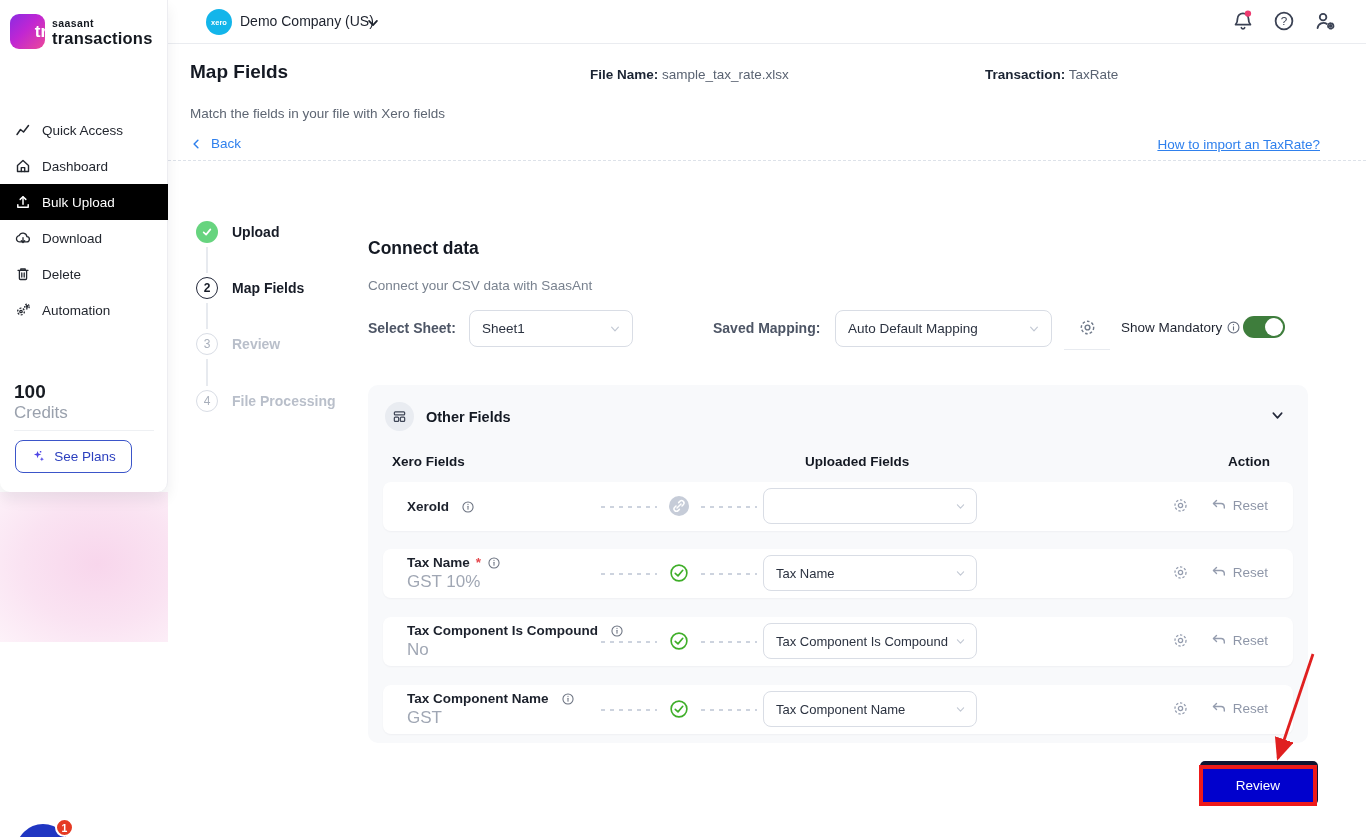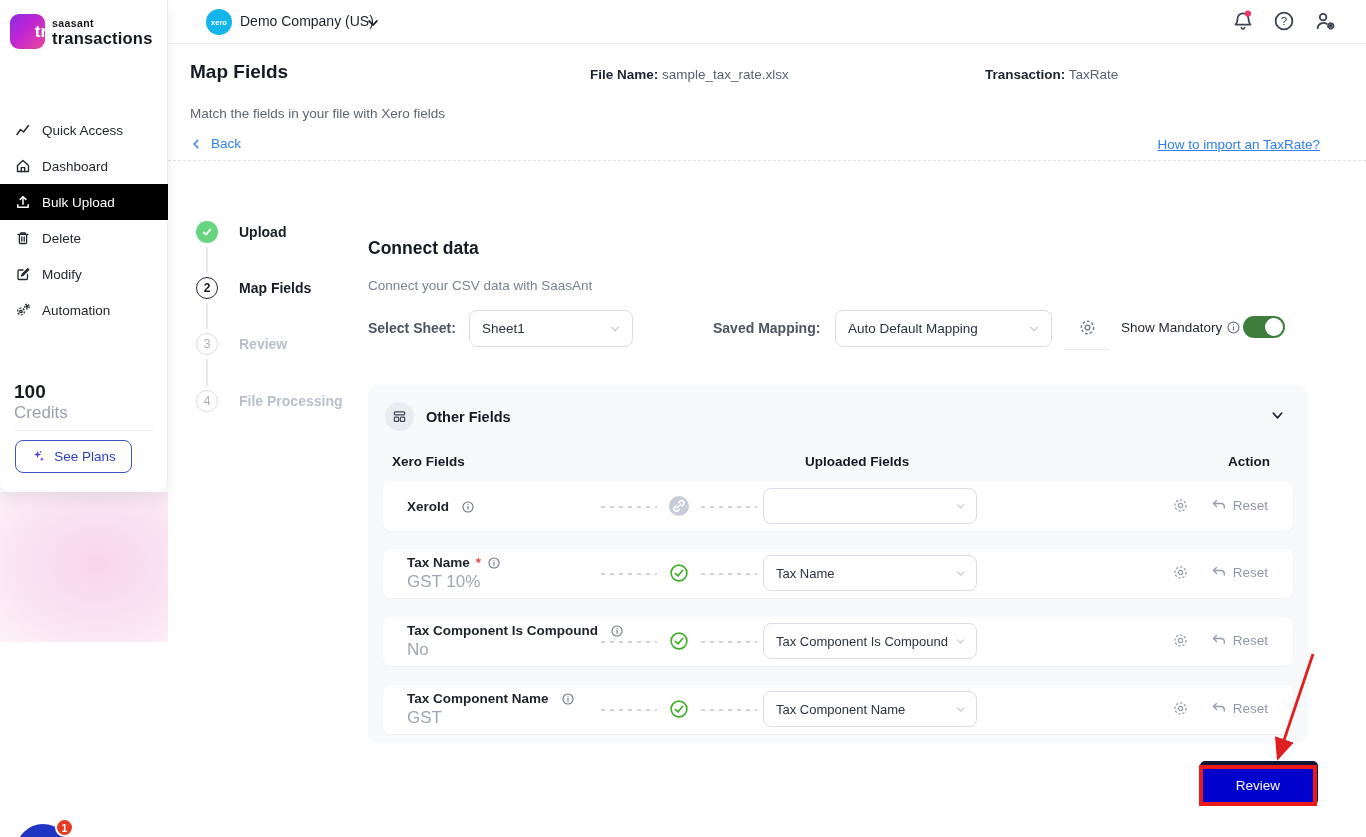--- a/index.html
+++ b/index.html
@@ -44,21 +44,21 @@
   .page-header { position:absolute; left:168px; right:0; top:44px; height:117px; background:#fff; border-bottom:1px dashed #dde2e9; }
   .page-title { position:absolute; left:22px; top:17px; font-size:19px; font-weight:bold; color:#141923; }
   .file-meta { position:absolute; left:422px; top:23px; font-size:13.5px; color:#5a6372; }
   .file-meta b, .tx-meta b { color:#1b2433; }
   .tx-meta { position:absolute; left:817px; top:23px; font-size:13.5px; color:#5a6372; }
   .page-sub { position:absolute; left:22px; top:62px; font-size:13.5px; color:#5d6572; }
   .back-link { position:absolute; left:22px; top:92px; font-size:13.5px; color:#2f80ed; display:flex; align-items:center; gap:9px; cursor:pointer; }
   .help-link { position:absolute; right:46px; top:93px; font-size:13.5px; color:#2f80ed; text-decoration:underline; cursor:pointer; }
 
   
-  .step { position:absolute; left:196px; display:flex; align-items:center; gap:21px; cursor:pointer;justify-content:space-between; }
+  .step { position:absolute; left:196px; display:flex; align-items:center; gap:14px; cursor:pointer;justify-content:space-between; }
   .step-circle { width:22px; height:22px; border-radius:50%; display:flex; align-items:center; justify-content:center; font-size:12px; background:#fff; }
   .step.done .step-circle { background:#67d47f; }
   .step.active .step-circle { border:1.6px solid #23283a; color:#171c27; font-weight:bold; }
   .step.pending .step-circle { border:1px solid #d9dde5; color:#a8afbb; }
   .step-label { font-size:14px; font-weight:bold; color:#171c27; white-space:nowrap; }
   .step.pending .step-label { color:#b9bfca; }
   .step-line { position:absolute; left:206px; width:1.5px; background:#e7eaef; }
 
   
   .connect-title { position:absolute; left:368px; top:238px; font-size:17.5px; font-weight:bold; color:#141923; }
@@ -134,33 +134,33 @@
     <div class="nav-item active">
       <svg viewBox="0 0 16 16" fill="none" stroke="currentColor" stroke-width="1.5" stroke-linecap="round" stroke-linejoin="round">
           <path d="M8 10.2 V3"></path>
           <path d="M5.2 5.4 L8 2.7 L10.8 5.4"></path>
           <path d="M2.8 10.8 v2.4 h10.4 v-2.4"></path>
         </svg>
       <span>Bulk Upload</span>
     </div>
     <div class="nav-item">
       <svg viewBox="0 0 16 16" fill="none" stroke="currentColor" stroke-width="1.3" stroke-linecap="round" stroke-linejoin="round">
+          <path d="M5 11.8 h6.6 a2.6 2.6 0 0 0 .3-5.2 A4 4 0 0 0 4.2 5.6 A2.7 2.7 0 0 0 5 11.8 Z"></path>
+          <path d="M8 7.6 v4.8 M6.3 10.8 L8 12.5 L9.7 10.8"></path>
+        </svg>
+      <span>Download</span>
+    </div>
+    <div class="nav-item">
+      <svg viewBox="0 0 16 16" fill="none" stroke="currentColor" stroke-width="1.3" stroke-linecap="round" stroke-linejoin="round">
           <path d="M3 4.3 h10"></path>
           <path d="M5.8 4.3 V3 h4.4 v1.3"></path>
           <rect x="4.4" y="4.3" width="7.2" height="9.2" rx="1"></rect>
           <path d="M6.8 7 v4 M9.2 7 v4"></path>
         </svg>
       <span>Delete</span>
-    </div>
-    <div class="nav-item">
-      <svg viewBox="0 0 16 16" fill="none" stroke="currentColor" stroke-width="1.3" stroke-linecap="round" stroke-linejoin="round">
-          <path d="M12.5 8.5 v4 a1 1 0 0 1 -1 1 h-7.5 a1 1 0 0 1 -1 -1 v-7.5 a1 1 0 0 1 1 -1 h4"></path>
-          <path d="M12.8 2.8 l.9.9 -5.6 5.6 -1.5.5 .5-1.5 Z"></path>
-        </svg>
-      <span>Modify</span>
     </div>
     <div class="nav-item">
       <svg viewBox="0 0 16 16" fill="none" stroke="currentColor" stroke-width="1.3">
           <circle cx="6" cy="9.5" r="3.4" stroke-dasharray="2 1.5"></circle>
           <circle cx="6" cy="9.5" r="1.2"></circle>
           <circle cx="12" cy="4.5" r="2.3" stroke-dasharray="1.5 1.2"></circle>
           <circle cx="12" cy="4.5" r=".8"></circle>
         </svg>
       <span>Automation</span>
     </div>

